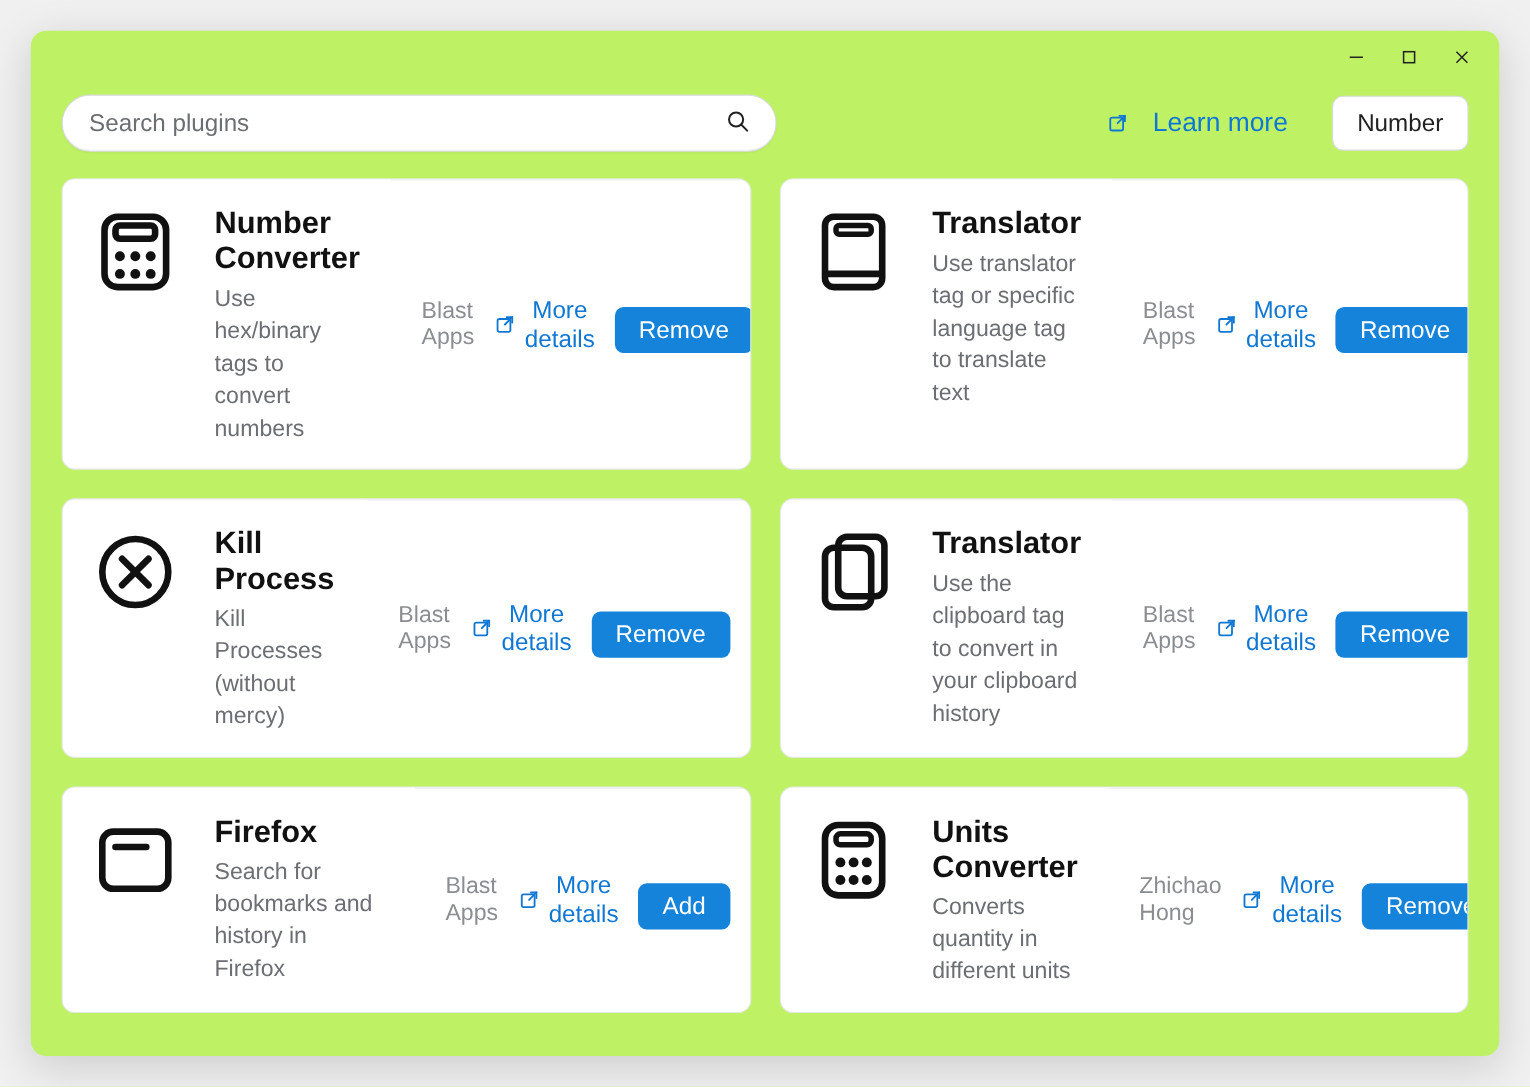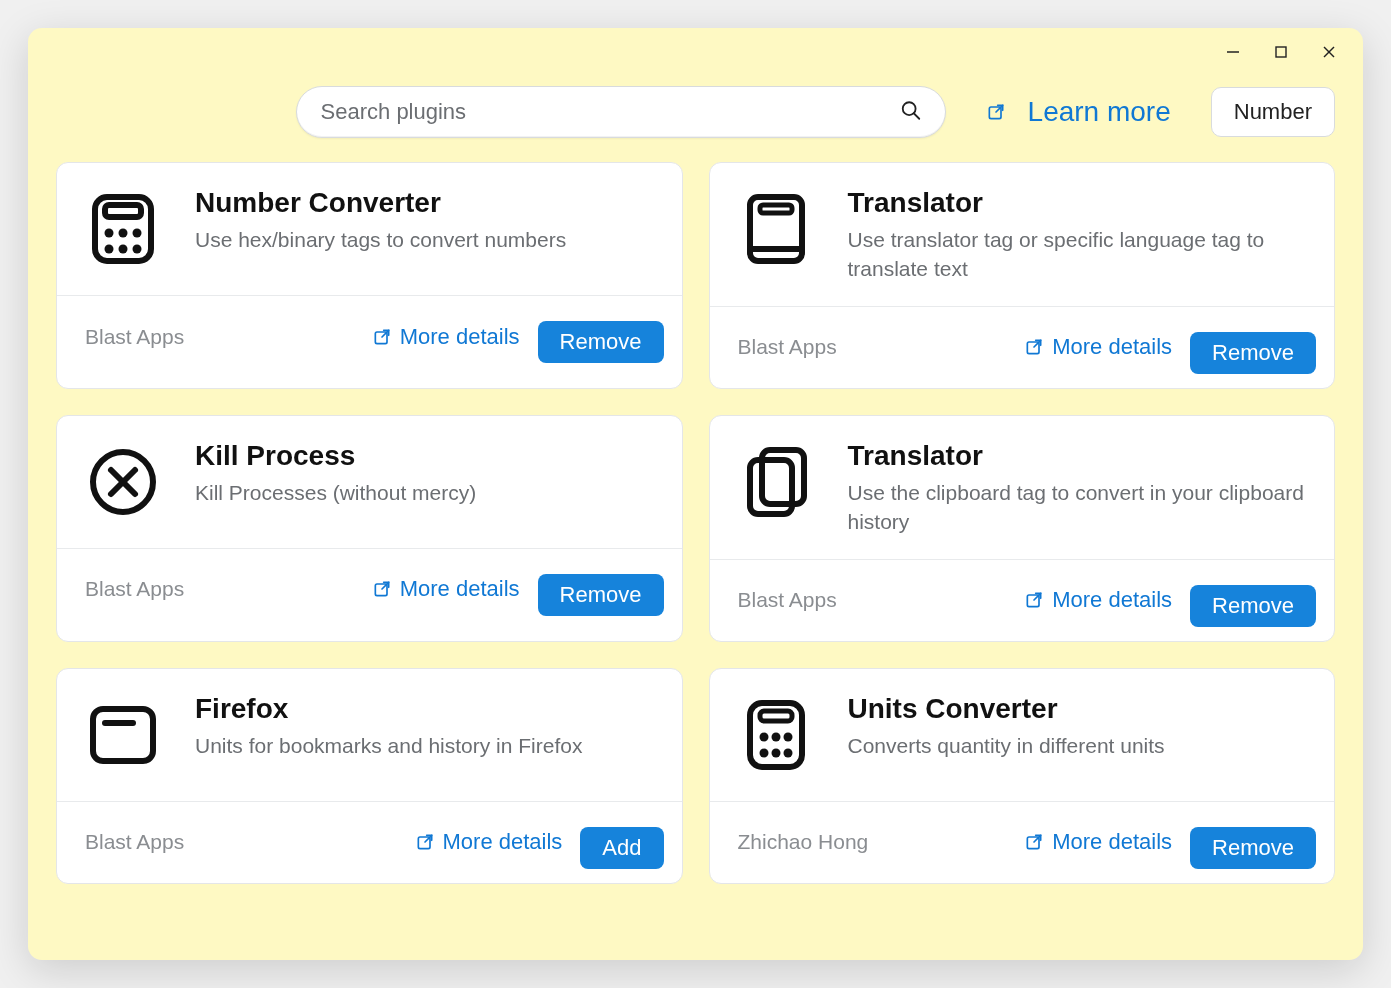--- a/index.html
+++ b/index.html
@@ -6,28 +6,27 @@
   body {
     font-family: "Segoe UI", -apple-system, sans-serif;
     background: #f0f0f0;
     width: 1391px;
     height: 988px;
     padding: 28px;
   }
   .window {
     width: 100%;
     height: 100%;
-    background: #fef9c3;
+    background: #bef264;
     border-radius: 14px;
     box-shadow: 0 10px 40px rgba(0,0,0,0.15);
     display: flex;
     flex-direction: column;
     overflow: hidden;
     position: relative;
-    align-items: flex-end;
   }
   .titlebar {
     height: 48px;
     display: flex;
     justify-content: flex-end;
     align-items: center;
     padding-right: 10px;
   }
   .win-btn {
     width: 48px;
@@ -72,21 +71,21 @@
     cursor: pointer;
     color: #222;
     padding: 4px;
   }
   .spacer { flex: 1; }
   .learn-more {
     display: flex;
     align-items: center;
     gap: 22px;
     color: #1078d4;
-    font-size: 28px;
+    font-size: 24px;
     cursor: pointer;
     text-decoration: none;
   }
   .refresh-btn {
     margin-left: 20px;
     height: 50px;
     padding: 0 22px;
     border-radius: 10px;
     border: 1px solid #d8dbdd;
     background: #fff;
@@ -102,21 +101,21 @@
   .grid {
     display: grid;
     grid-template-columns: 1fr 1fr;
     gap: 26px;
   }
   .card {
     background: #fff;
     border: 1px solid #e4e6e8;
     border-radius: 12px;
     display: flex;
-    flex-direction: column;
+    flex-direction: row;
     overflow: hidden;
   }
   .card-top {
     display: flex;
     gap: 28px;
     padding: 22px 28px 22px 22px;
     align-items: flex-start;
     min-height: 128px;
   }
   .card-icon {
@@ -323,21 +322,21 @@
   </div>
         <div class="card">
     <div class="card-top">
       <div class="card-icon">
         <svg viewBox="0 0 80 80">
                 <use href="#ico-browser"></use>
               </svg>
       </div>
       <div class="card-text">
         <div class="card-title">Firefox</div>
-        <div class="card-desc">Units for bookmarks and history in Firefox</div>
+        <div class="card-desc">Search for bookmarks and history in Firefox</div>
       </div>
     </div>
     <div class="card-bottom">
       <div class="author">Blast Apps</div>
       <button class="details-link">
         <svg class="ext-icon" viewBox="0 0 24 24">
                 <use href="#ico-ext"></use>
               </svg>
         <span>More details</span>
       </button>

